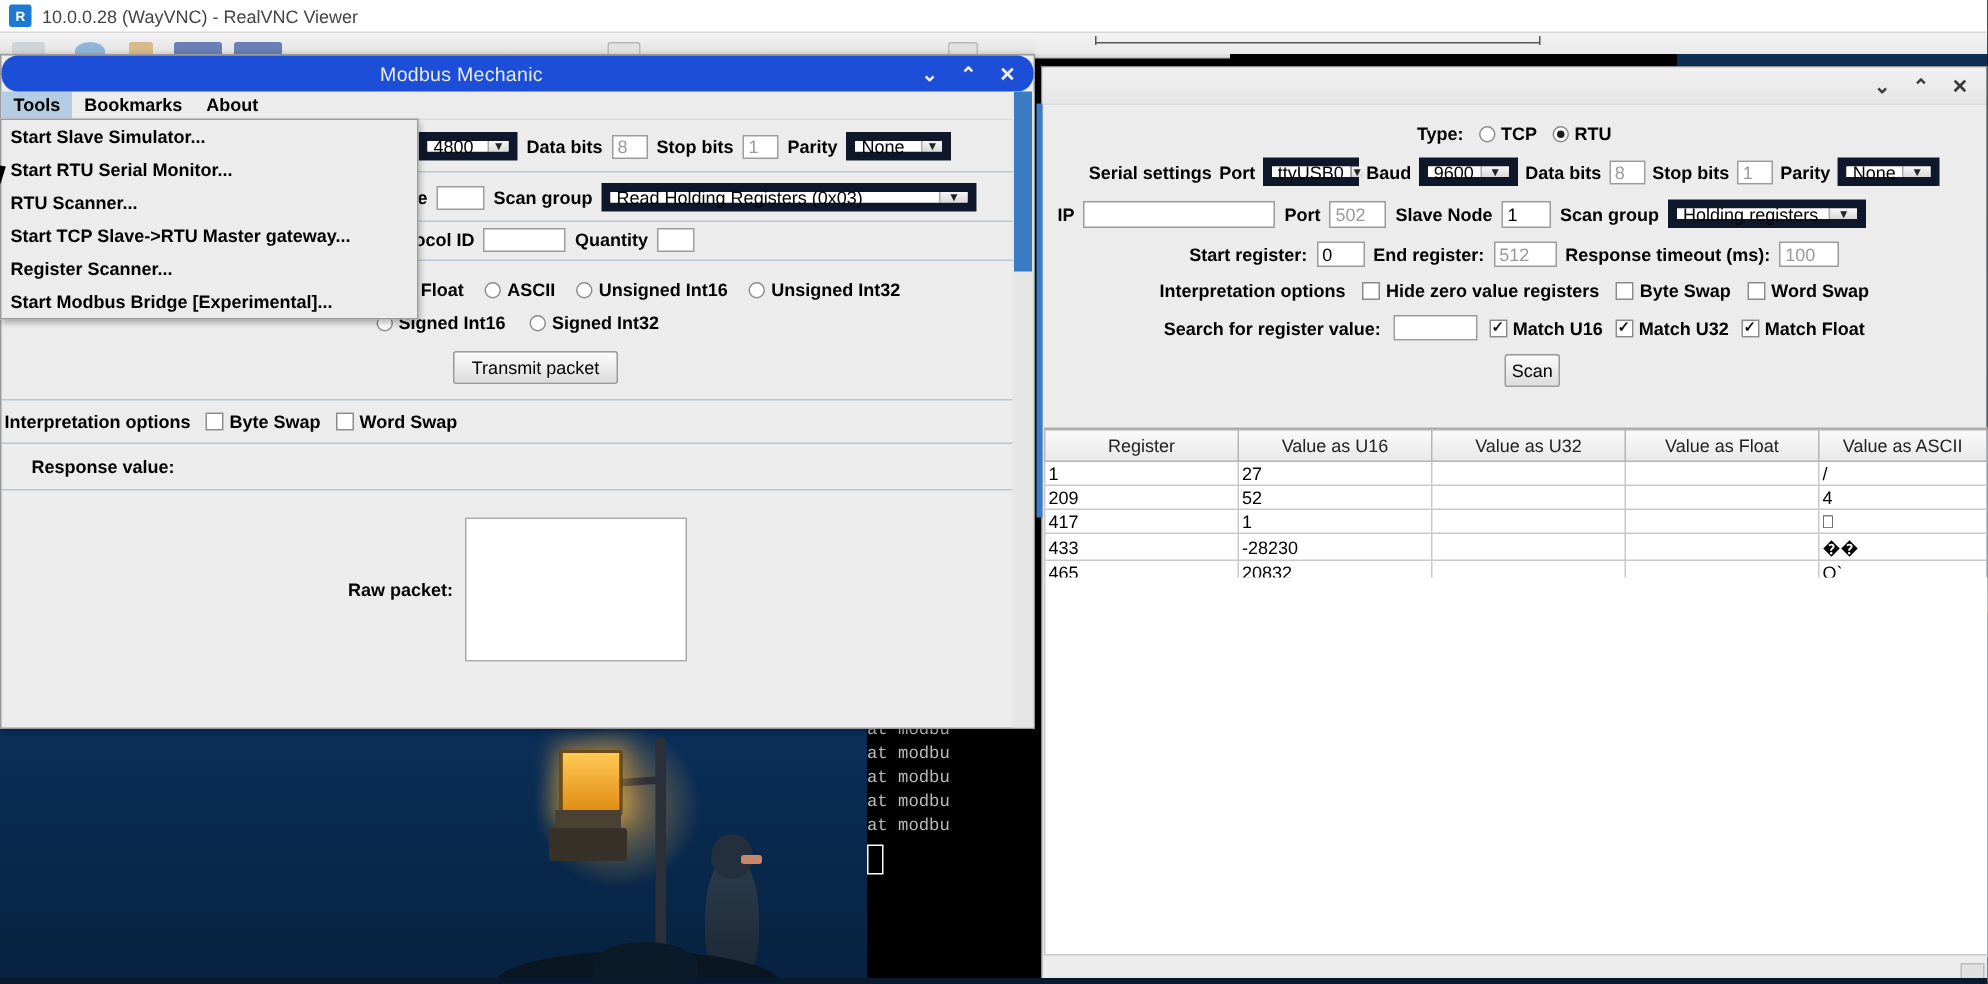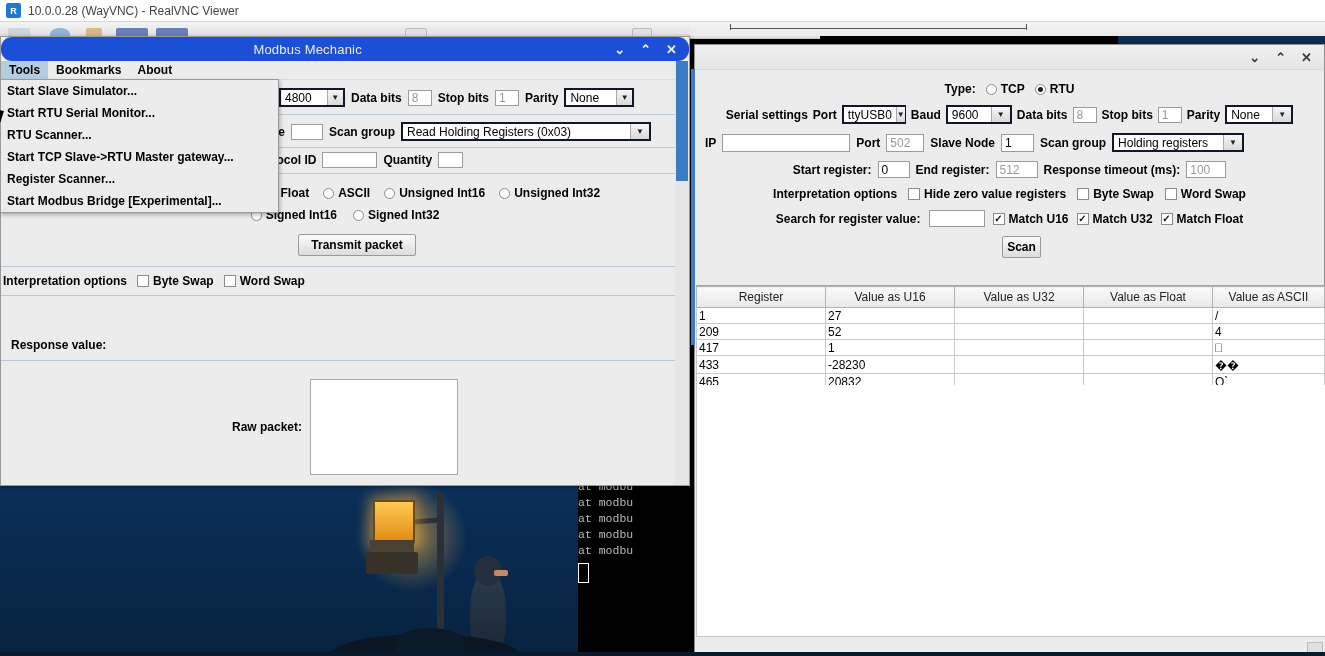--- a/index.html
+++ b/index.html
@@ -108,38 +108,38 @@
 
   .mm-panel{border-bottom:1px solid #b9c6d6;}
   .mm-row{display:flex;align-items:center;gap:6px;padding:4px 6px;font-size:12px;font-weight:bold;}
 
   .fld{
     background:#fff;border:1px solid #9b9b9b;height:16px;box-sizing:border-box;
     font-size:12px;font-weight:normal;padding:0 3px;display:flex;align-items:center;
   }
   .fld.dim{color:#9a9a9a;}
   .combo{
-    display:flex;align-items:stretch;border:2px solid #0f172a;background:#fff;height:19px;box-sizing:border-box;
+    display:flex;align-items:stretch;border:6px solid #0f172a;background:#fff;height:19px;box-sizing:border-box;
   }
   .combo .cval{padding:0 4px;display:flex;align-items:center;font-size:12px;font-weight:normal;background:#fff;}
   .combo .carrow{
     width:18px;background:linear-gradient(180deg,#f6f6f6,#d9d9d9);border-left:1px solid #a8a8a8;
     display:flex;align-items:center;justify-content:center;font-size:8px;color:#222;
   }
   .radio{width:11px;height:11px;border:1px solid #8b8b8b;border-radius:50%;background:#fff;
     display:inline-flex;align-items:center;justify-content:center;box-sizing:border-box;}
   .radio.on::after{content:"";width:5px;height:5px;border-radius:50%;background:#1c1c1c;}
   .chk{width:12px;height:12px;border:1px solid #8b8b8b;background:#fff;box-sizing:border-box;
     display:inline-flex;align-items:center;justify-content:center;font-size:10px;line-height:1;color:#111;}
   .lbl{font-weight:bold;font-size:12px;}
   .opt{display:flex;align-items:center;gap:4px;font-weight:bold;font-size:12px;}
 
   .btn{
     background:linear-gradient(180deg,#fbfbfb,#dcdcdc);border:1px solid #9a9a9a;
-    padding:3px 12px;font-size:12px;font-weight:bold;border-radius:2px;margin-left:24px;
+    padding:3px 12px;font-size:12px;font-weight:normal;border-radius:2px;margin-left:24px;
   }
   #mm-scroll{
     position:absolute;right:0;top:24px;width:14px;bottom:0;background:#e6e6e6;
   }
   #mm-scroll .thumb{position:absolute;left:1px;top:0px;width:12px;height:120px;background:#3b7cc4;}
 
   
   #tools-menu{
     position:absolute;left:0px;top:79px;width:277px;
     background:#ececec;border:1px solid #9b9b9b;z-index:60;
@@ -342,21 +342,21 @@
           <span>Byte Swap</span>
         </span>
       <span class="opt">
           <span class="chk"></span>
           <span>Word Swap</span>
         </span>
     </div>
   </div>
 
   <div class="mm-panel">
-    <div class="mm-row" style="padding:8px 6px 8px 10px;margin-top:34px;">
+    <div class="mm-row" style="padding:8px 6px 8px 20px;">
       <span class="lbl">Response value:</span>
       <span style="font-weight:normal;"></span>
     </div>
   </div>
 
   <div style="display:flex;align-items:center;justify-content:center;gap:8px;padding-top:18px;">
     <span class="lbl">Raw packet:</span>
     <div style="width:146px;height:94px;background:#fff;border:1px solid #a9a9a9;"></div>
   </div>
 

